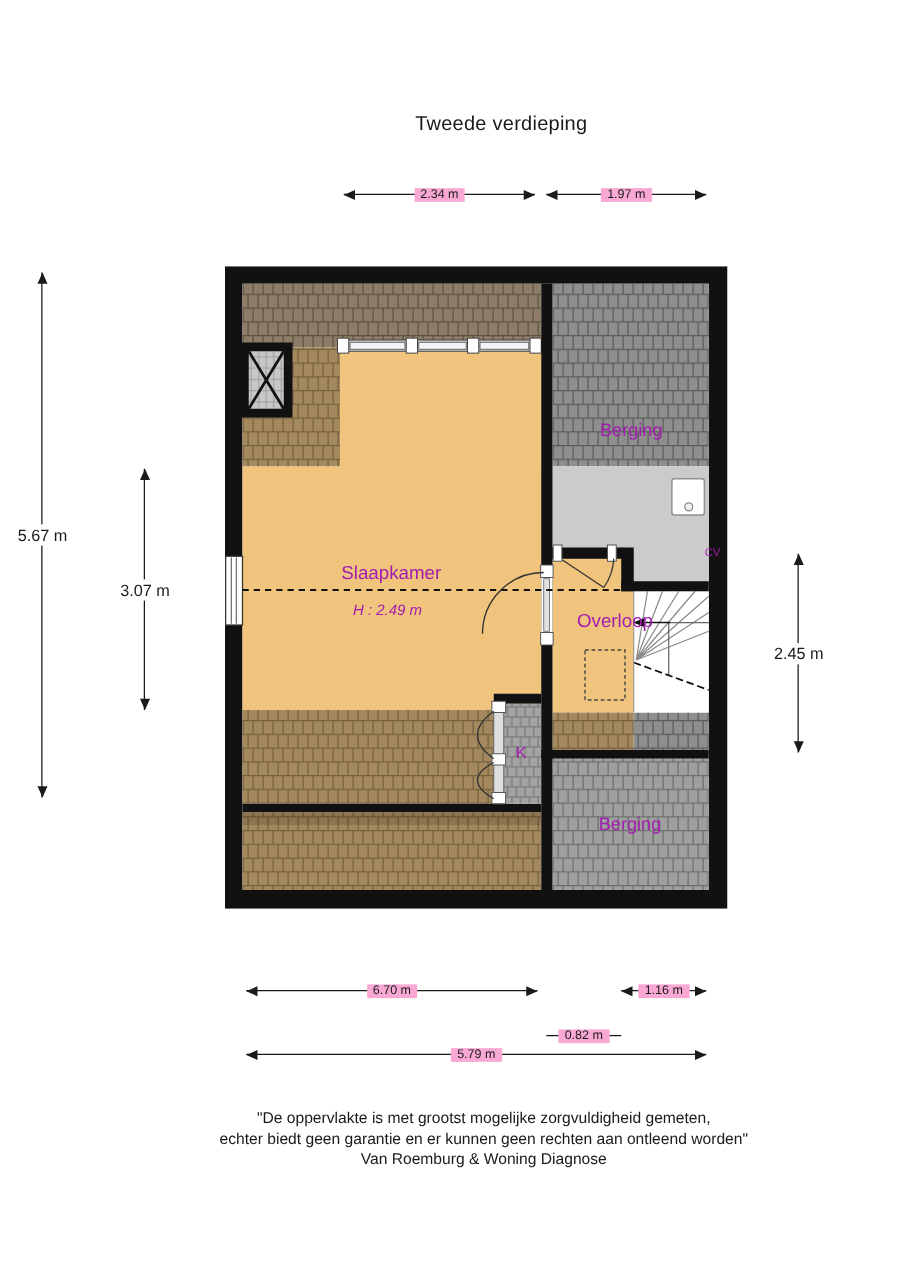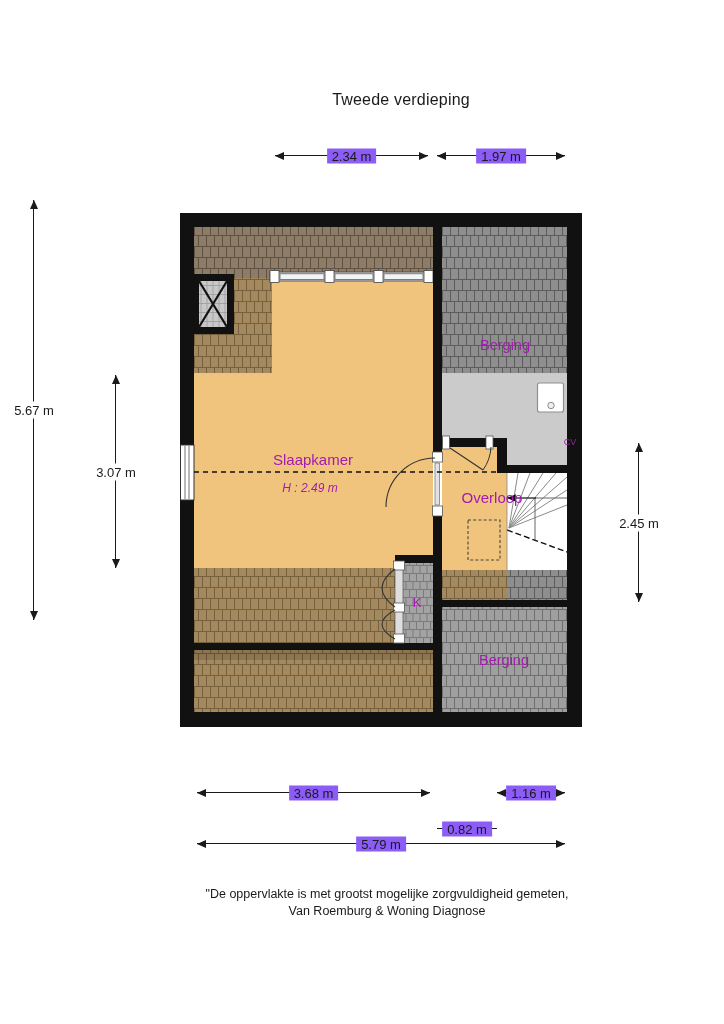--- a/index.html
+++ b/index.html
@@ -30,21 +30,21 @@
     border-style:solid;border-width:4px 0 4px 9px;
     border-color:transparent transparent transparent #1a1a1a;}
   .dim-v{position:absolute;width:0;border-left:1px solid #1a1a1a;}
   .dim-v::before{content:"";position:absolute;top:0;left:-4.5px;width:0;height:0;
     border-style:solid;border-width:0 4px 9px 4px;
     border-color:transparent transparent #1a1a1a transparent;}
   .dim-v::after{content:"";position:absolute;bottom:0;left:-4.5px;width:0;height:0;
     border-style:solid;border-width:9px 4px 0 4px;
     border-color:#1a1a1a transparent transparent transparent;}
   .dim-h .lbl{position:absolute;left:50%;top:0;transform:translate(-50%,-50%);
-    background:#8b5cf6;padding:0 5px;font-size:13px;white-space:nowrap;text-align:center;}
+    background:#f9a8d4;padding:0 5px;font-size:10px;white-space:nowrap;text-align:center;}
   .dim-v .lbl{position:absolute;left:0;top:50%;transform:translate(-50%,-50%);
     background:#fff;padding:1px 4px;font-size:13px;white-space:nowrap;}
   .noarrow::before,.noarrow::after{display:none;}
   .footer{
     position:absolute;left:50px;top:886px;width:674px;text-align:center;
     font-size:12.5px;line-height:16.5px;color:#1a1a1a;
   }
 </style>
 </head>
 <body>
@@ -53,36 +53,36 @@
 
   <div class="title">Tweede verdieping</div>
 
   <div class="dim-h" style="left:275px;top:155px;width:153px;">
     <span class="lbl">2.34 m</span>
   </div>
   <div class="dim-h" style="left:437px;top:155px;width:128px;">
     <span class="lbl">1.97 m</span>
   </div>
 
-  <div class="dim-v" style="left:33px;top:200px;height:420px;text-align:center;">
+  <div class="dim-v" style="left:33px;top:218px;height:420px;text-align:center;">
     <span class="lbl">5.67 m</span>
   </div>
   <div class="dim-v" style="left:115px;top:375px;height:193px;">
     <span class="lbl">3.07 m</span>
   </div>
 
   <div class="dim-v" style="left:638px;top:443px;height:159px;">
     <span class="lbl">2.45 m</span>
   </div>
   <div class="dim-v" style="left:690px;top:472px;height:130px;">
     <span class="lbl">2.03 m</span>
   </div>
 
   <div class="dim-h" style="left:197px;top:792px;width:233px;">
-    <span class="lbl">3.68 m</span>
+    <span class="lbl">6.70 m</span>
   </div>
   <div class="dim-h noarrow" style="left:437px;top:828px;width:60px;">
     <span class="lbl">0.82 m</span>
   </div>
   <div class="dim-h" style="left:497px;top:792px;width:68px;">
     <span class="lbl">1.16 m</span>
   </div>
   <div class="dim-h" style="left:197px;top:843px;width:368px;">
     <span class="lbl">5.79 m</span>
   </div>
@@ -227,16 +227,17 @@
     <div class="rlabel sm" style="left:130px;top:275px;">H : 2.49 m</div>
     <div class="rlabel berging" style="left:325px;top:132px;">Berging</div>
     <div class="rlabel" style="left:296px;top:284px;margin-left:16px;">Overloop</div>
     <div class="rlabel md" style="left:237px;top:389px;">K</div>
     <div class="rlabel berging" style="left:324px;top:447px;">Berging</div>
     <div class="rlabel cv" style="left:390px;top:181px;margin-top:48px;">CV</div>
   </div>
 
   <div class="footer">
     <div>"De oppervlakte is met grootst mogelijke zorgvuldigheid gemeten,</div>
+    <div>echter biedt geen garantie en er kunnen geen rechten aan ontleend worden"</div>
     <div>Van Roemburg &amp; Woning Diagnose</div>
   </div>
 
 </div>
 
 </body></html>

